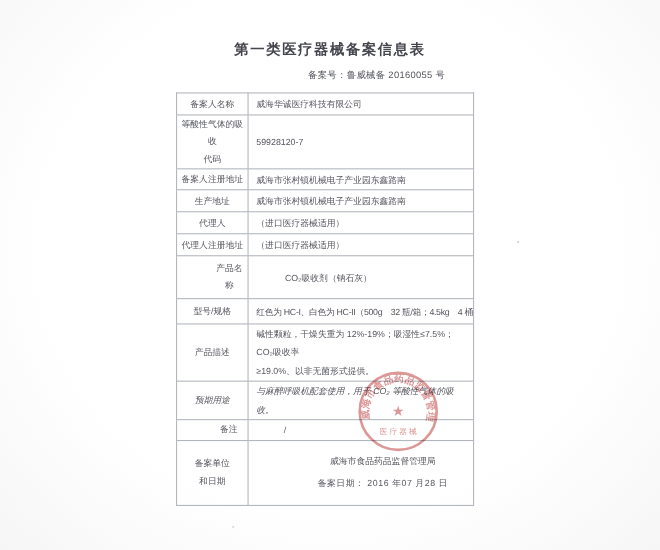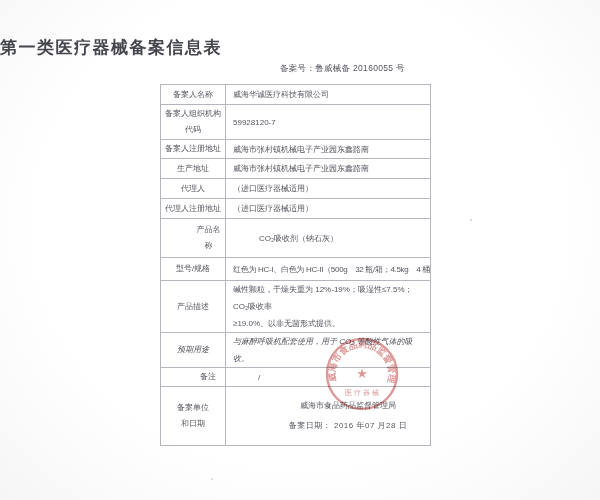--- a/index.html
+++ b/index.html
@@ -2,22 +2,22 @@
 <html><head>
 <meta charset="utf-8">
 <style>
   html,body{margin:0;padding:0;}
   body{
     width:600px;height:500px;overflow:hidden;position:relative;
     font-family:"Liberation Sans","DejaVu Sans",sans-serif;
     background:radial-gradient(ellipse at 50% 45%, #ffffff 62%, #f6f6f7 100%);
   }
   .page-title{
-    position:absolute;top:36px;left:0;width:600px;
-    font-size:17px;font-weight:bold;color:#45464d;letter-spacing:1.5px;
+    position:absolute;top:36px;left:0;width:600px;text-align:center;
+    font-size:13px;font-weight:bold;color:#45464d;letter-spacing:1.5px;
   }
   .record-no{
     position:absolute;top:63px;left:280px;
     font-size:8.5px;color:#55565e;letter-spacing:.3px;
   }
   table.reg{
     position:absolute;left:160px;top:84px;width:271px;
     border-collapse:collapse;table-layout:fixed;border-radius:24px;
   }
   table.reg td{
@@ -54,21 +54,21 @@
 <div class="page-title">第一类医疗器械备案信息表</div>
 <div class="record-no">备案号：鲁威械备 20160055 号</div>
 
 <table class="reg">
   <tbody>
     <tr class="r1">
       <td class="lab">备案人名称</td>
       <td class="val">威海华诚医疗科技有限公司</td>
     </tr>
     <tr class="r2">
-      <td class="lab">备案人组织机构
+      <td class="lab">等酸性气体的吸收
 代码</td>
       <td class="val">59928120-7</td>
     </tr>
     <tr class="r3">
       <td class="lab">备案人注册地址</td>
       <td class="val">威海市张村镇机械电子产业园东鑫路南</td>
     </tr>
     <tr class="r4">
       <td class="lab">生产地址</td>
       <td class="val">威海市张村镇机械电子产业园东鑫路南</td>

